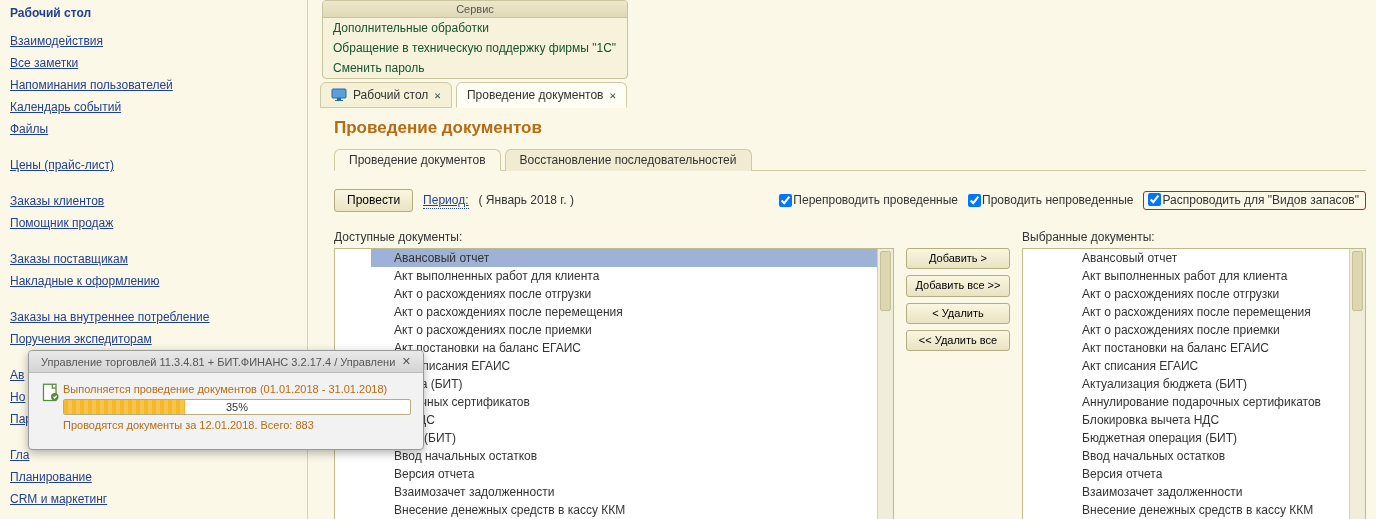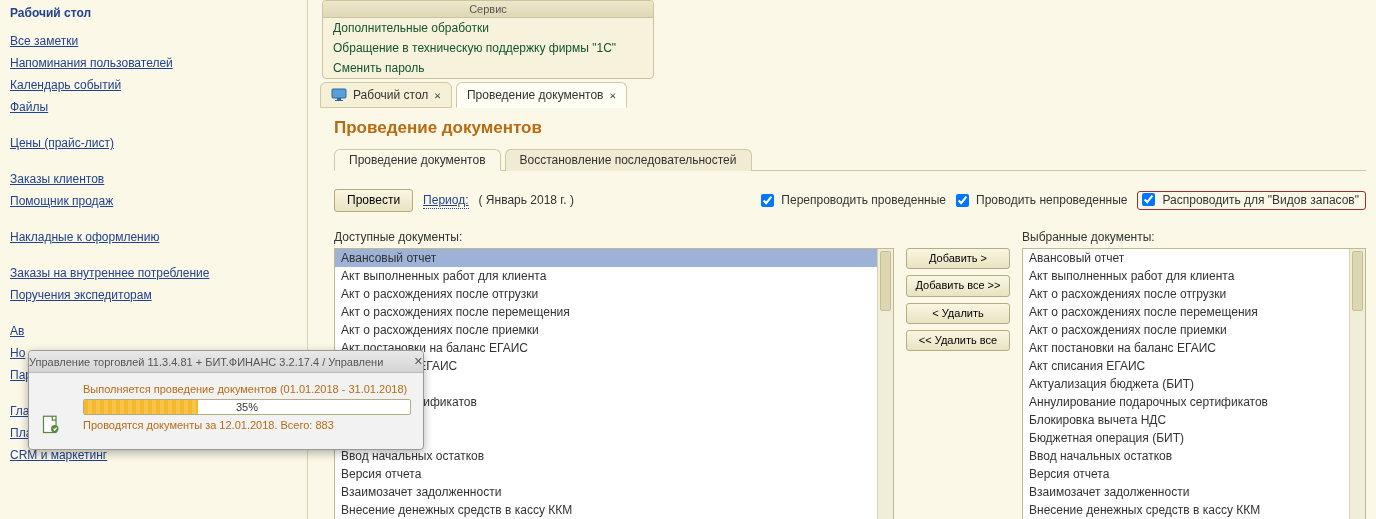--- a/index.html
+++ b/index.html
@@ -36,21 +36,21 @@
   }
   .main {
     position: absolute;
     left: 310px; top: 0; right: 0; bottom: 0;
     background: #fbf8e8;
     overflow: hidden;
   }
   .service-panel {
     position: absolute;
     left: 12px; top: 0;
-    width: 332px;
+    width: 306px;
     border: 1px solid #c9c49e;
     border-radius: 4px;
     background: #f6f2db;
   }
   .service-header {
     text-align: center;
     font-size: 11px;
     color: #555;
     background: linear-gradient(#ede8cb,#ded8b6);
     border-bottom: 1px solid #c9c49e;
@@ -121,21 +121,21 @@
     font-size: 12px;
     cursor: pointer;
     line-height: 1.4;
     white-space: nowrap;
   }
   .period-link { color: #22428f; text-decoration: underline; position: relative; }
   .period-link::after {
     content: ""; position: absolute; left: 0; right: 0; bottom: -2px;
     border-bottom: 1px dotted #22428f;
   }
-  .check-lbl { display: inline-flex; align-items: center; gap: 7px; justify-content: flex-end; }
+  .check-lbl { display: inline-flex; align-items: center; gap: 1px; justify-content: flex-end; }
   .check-lbl input { margin: 0; }
   .highlight-box {
     border: 1px solid #9e2e2e;
     border-radius: 3px;
     padding: 1px 6px 2px 4px;
   }
   .spacer { flex: 1; }
   .columns {
     display: flex;
     gap: 12px;
@@ -145,27 +145,28 @@
     font-size: 12px;
     margin: 0 0 4px 0;
   }
   .list-box {
     border: 1px solid #bfb98e;
     background: #fff;
     overflow-y: auto;
     overflow-x: hidden;
   }
   .list-box .row {
-    padding: 2px 6px;
+    padding: 2px 23px;
     white-space: nowrap;
     overflow: hidden;
     text-overflow: ellipsis;
     font-size: 12px;
     color: #333;
     cursor: default;
+    margin-left: 36px;
   }
   .list-box .row.selected {
     background: #9db2d6;
   }
   .avail-col { width: 560px; display:flex; flex-direction:column; }
   .avail-col .list-box { flex:1; }
   .mid-col { width: 104px; display:flex; flex-direction:column; gap:6px; padding-top: 18px; }
   .mid-col .btn { width: 100%; font-size: 11px; padding: 2px 4px; }
   .sel-col { flex:1; display:flex; flex-direction:column; }
   .sel-col .list-box { flex:1; }
@@ -187,31 +188,31 @@
     width: 396px;
     background: #f2f2f2;
     border: 1px solid #999;
     border-radius: 4px;
     box-shadow: 0 3px 10px rgba(0,0,0,.3);
     font-size: 11px;
     z-index: 50;
   }
   .dialog-title {
     display:flex; align-items:center; justify-content:space-between;
-    padding: 4px 0;
+    padding: 4px 12px;
     background: linear-gradient(#e9e9e9,#d4d4d4);
     border-bottom: 1px solid #bbb;
     border-radius: 4px 4px 0 0;
     color: #555;
   }
   .dialog-title .x { cursor:pointer; }
   .dialog-body {
     padding: 10px 12px 14px 12px;
   }
-  .dlg-row { display:flex; align-items:flex-end; gap:22px; }
+  .dlg-row { display:flex; align-items:flex-start; gap:2px; }
   .dlg-icon {
     width: 20px; height: 20px; display:flex; align-items:center; justify-content:center;
   }
   .dlg-lines { flex:1; color: #b76b13; }
   .dlg-lines .line { margin-bottom: 4px; }
   .progress {
     width: 100%; height: 16px;
     border: 1px solid #b4ad82;
     background: #fff;
     border-radius: 2px;
@@ -229,33 +230,35 @@
     font-size: 11px; color:#333;
   }
 </style>
 </head>
 <body>
 
 <div class="sidebar">
   <h2>Рабочий стол</h2>
   <div id="side-groups">
       <div class="side-group">
+        <a class="side-item">Взаимодействия</a>
         <a class="side-item">Все заметки</a>
         <a class="side-item">Напоминания пользователей</a>
         <a class="side-item">Календарь событий</a>
         <a class="side-item">Файлы</a>
       </div>
       <div class="side-group">
         <a class="side-item">Цены (прайс-лист)</a>
       </div>
       <div class="side-group">
         <a class="side-item">Заказы клиентов</a>
         <a class="side-item">Помощник продаж</a>
       </div>
       <div class="side-group">
+        <a class="side-item">Заказы поставщикам</a>
         <a class="side-item">Накладные к оформлению</a>
       </div>
       <div class="side-group">
         <a class="side-item">Заказы на внутреннее потребление</a>
         <a class="side-item">Поручения экспедиторам</a>
       </div>
       <div class="side-group">
         <a class="side-item">Ав</a>
         <a class="side-item">Но</a>
         <a class="side-item">Пар</a>

